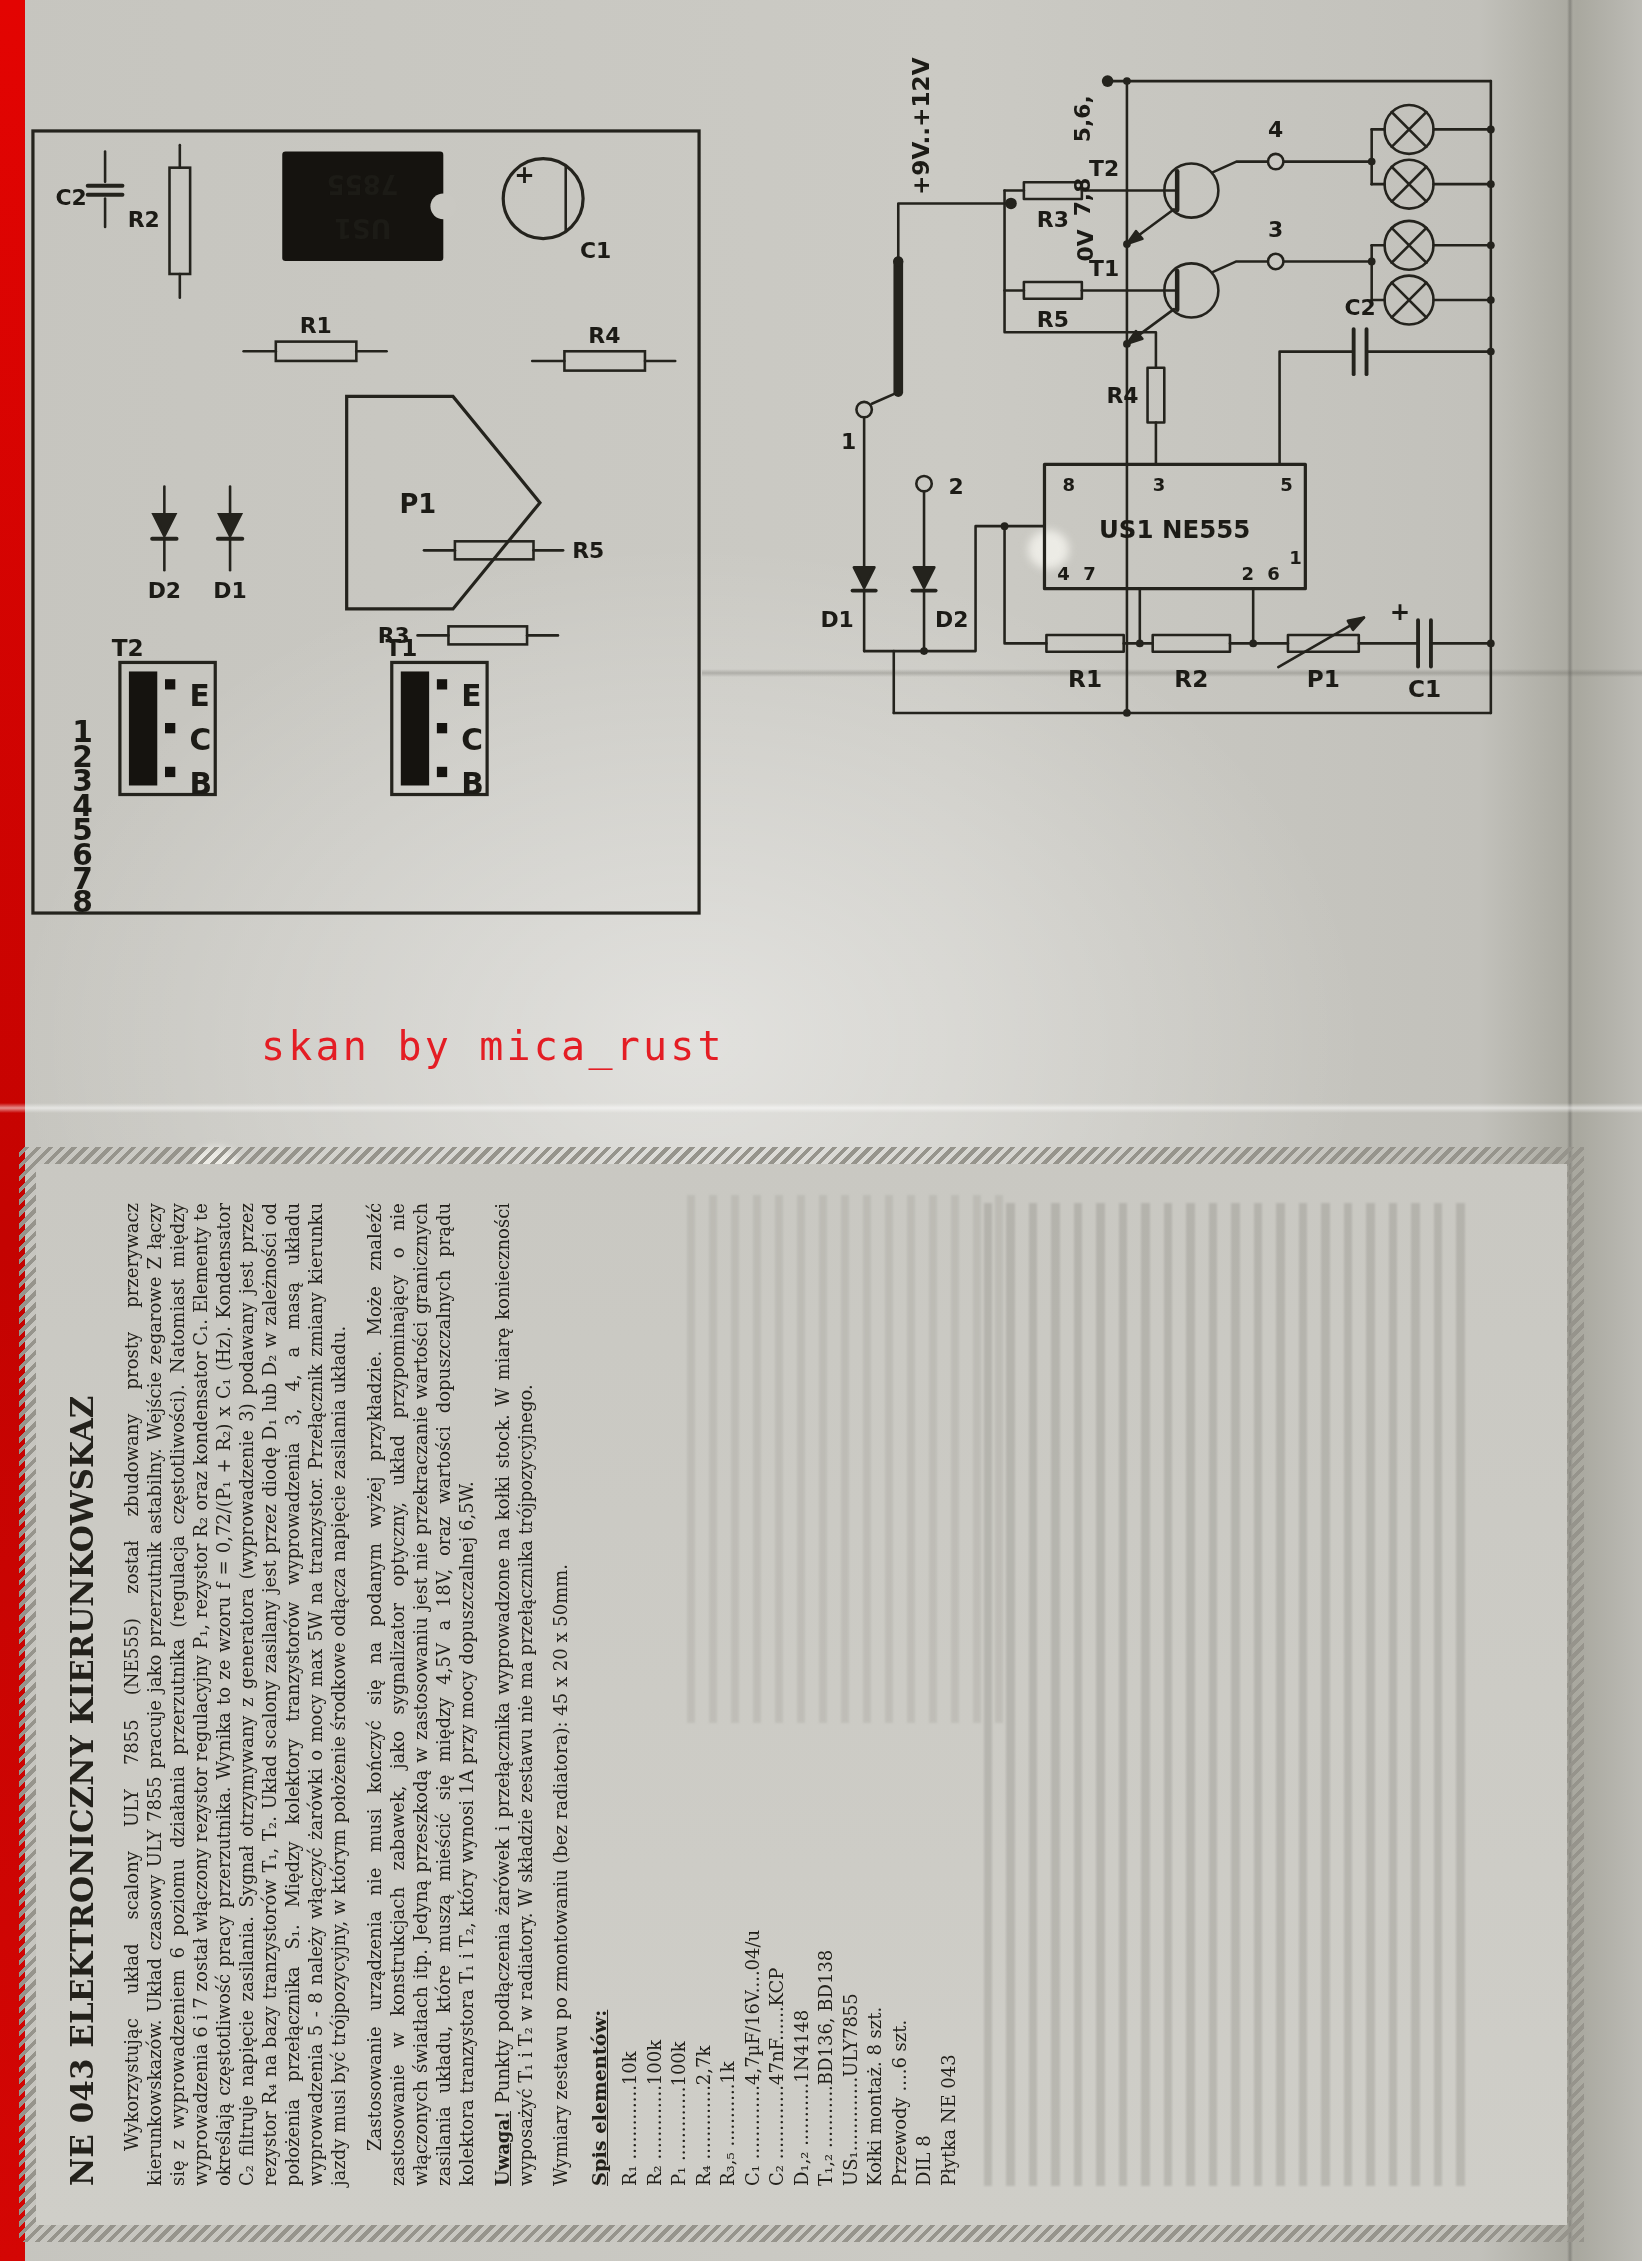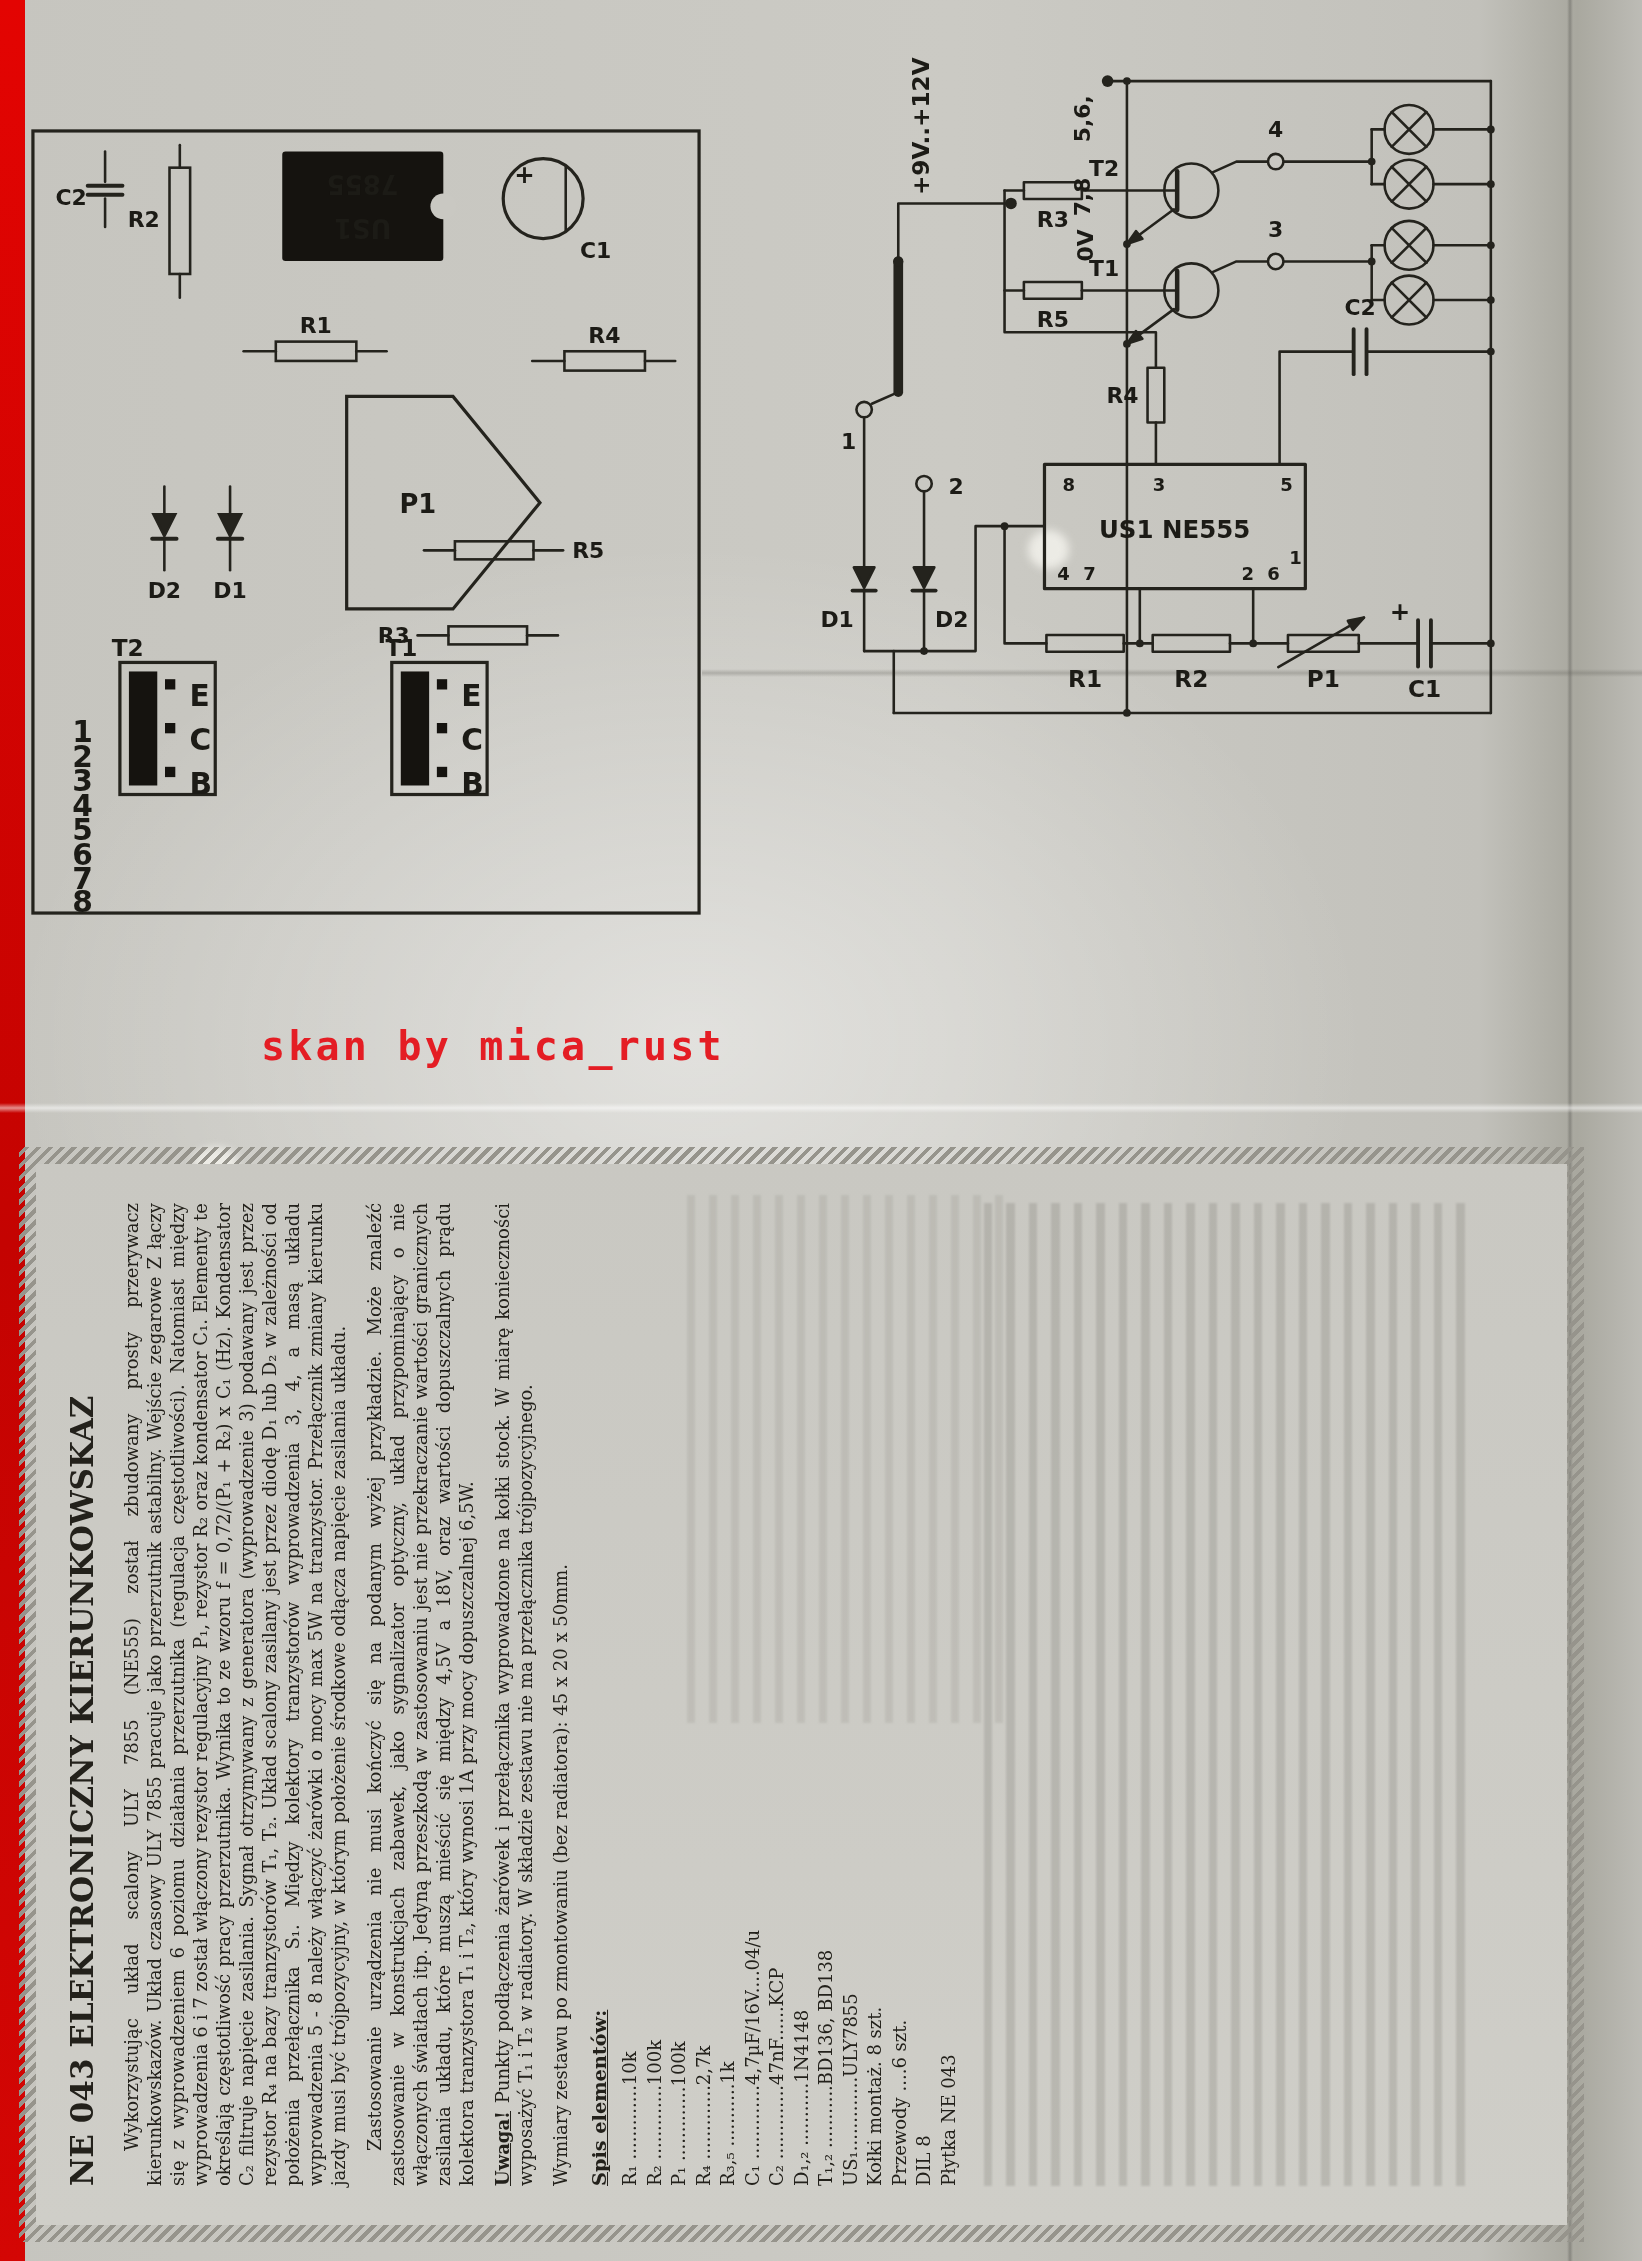--- a/index.html
+++ b/index.html
@@ -15,21 +15,21 @@
     background:linear-gradient(90deg,rgba(0,0,0,0),rgba(80,79,74,.38),rgba(0,0,0,0));}
   .crease-h1{position:absolute;left:702px;top:669px;width:941px;height:7.7px;
     background:linear-gradient(180deg,rgba(0,0,0,0),rgba(96,95,88,.30),rgba(0,0,0,0));}
   .crease-h2{position:absolute;left:0;top:1103px;width:1643px;height:10.3px;
     background:linear-gradient(180deg,rgba(255,255,255,0),rgba(255,255,255,.55),rgba(255,255,255,0));}
   .blob{position:absolute;border-radius:50%;background:#ecebe5;filter:blur(4.5px);}
   #blob1{left:451px;top:1636px;width:58px;height:71px;}
   #blob2{left:1028px;top:530px;width:41px;height:39px;}
   #blob3{left:193px;top:1147px;width:45px;height:30px;}
   #watermark{position:absolute;left:261px;top:1023px;
-    font-family:"DejaVu Sans Mono",monospace;font-weight:bold;font-size:40px;
+    font-family:"DejaVu Sans Mono",monospace;font-weight:normal;font-size:40px;
     color:#e41d24;letter-spacing:3.2px;white-space:nowrap;}
   svg text{font-family:"DejaVu Sans","Liberation Sans",sans-serif;font-weight:bold;fill:#1c1b16;}
   
   .textblock{position:absolute;left:19.3px;top:2242px;width:1095px;height:1565px;
     transform-origin:0 0;transform:rotate(-90deg);}
   .hatch{position:absolute;inset:0;
     background:repeating-linear-gradient(45deg,#96948c 0 3.9px,rgba(0,0,0,0) 3.9px 8.4px);}
   .inner{position:absolute;inset:17px;background:linear-gradient(90deg,#cfcec8,#c9c8c2);
     padding:24.5px 39px;box-sizing:border-box;color:#23211b;}
   .doc-title{font-family:"DejaVu Serif","Liberation Serif",serif;font-weight:bold;

